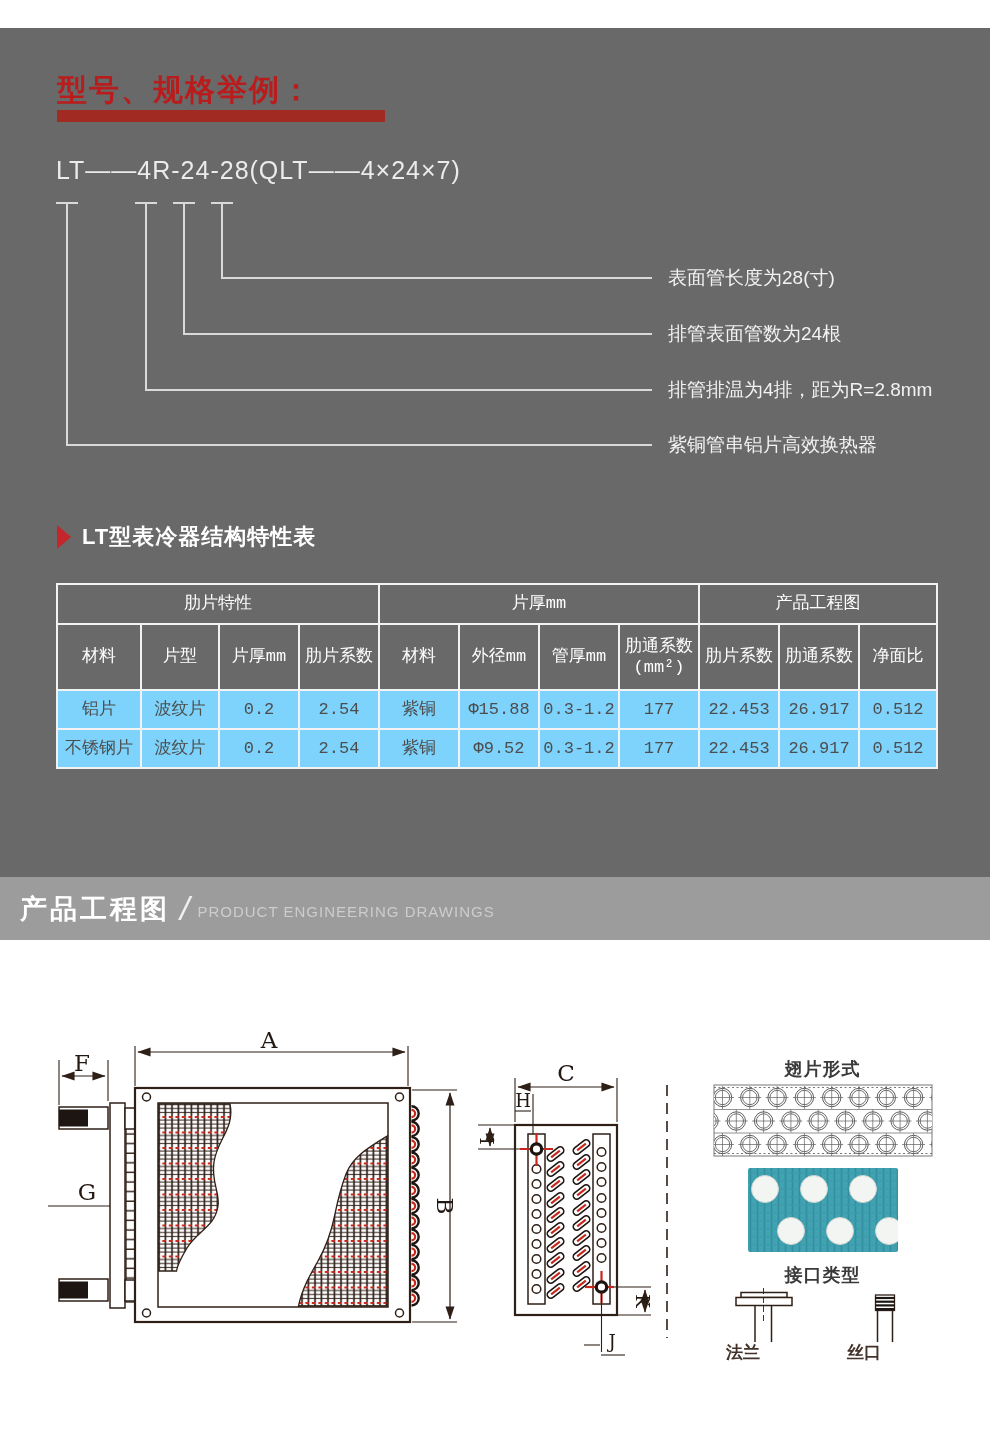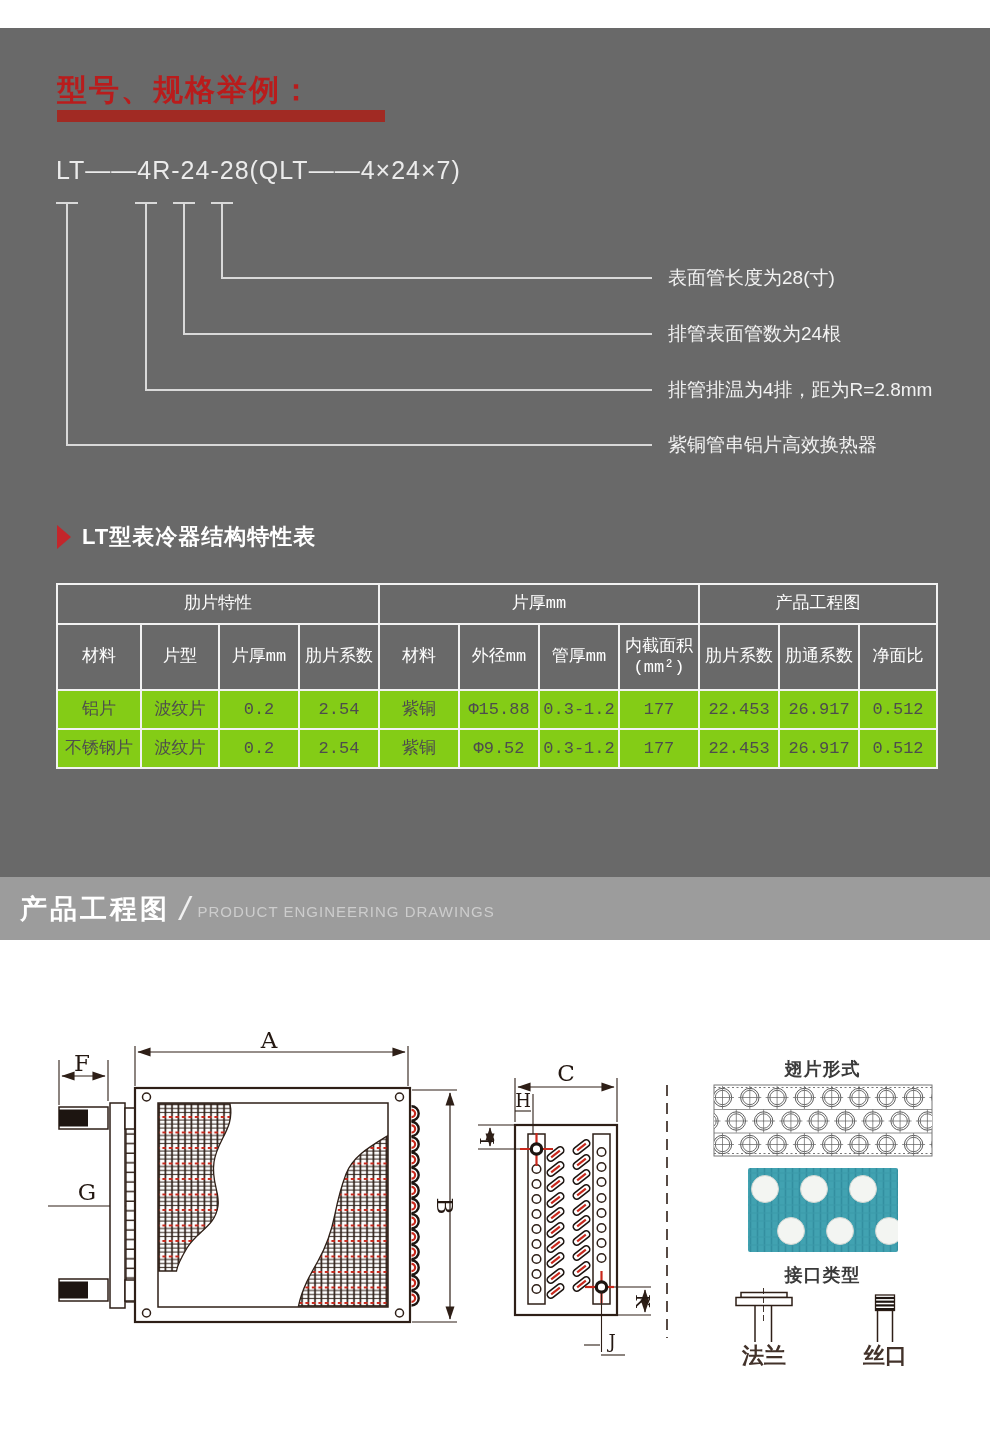--- a/index.html
+++ b/index.html
@@ -18,30 +18,30 @@
   .section-head{left:57px;top:522px;display:flex;align-items:center;gap:11px;}
   .tri{width:0;height:0;border-left:14px solid #c3262b;border-top:12px solid transparent;border-bottom:12px solid transparent;}
   .section-title{font-size:22px;font-weight:700;color:#ffffff;letter-spacing:1px;}
 
   table.spec{position:absolute;left:56px;top:583px;width:880px;border-collapse:collapse;table-layout:fixed;
              font-family:Liberation Mono, monospace;}
   table.spec th,table.spec td{border:2px solid #f2f2f2;text-align:center;vertical-align:middle;
              font-weight:400;padding:0 2px;line-height:1.25;}
   table.spec .grp{height:38px;color:#ffffff;font-size:17px;background:transparent;}
   table.spec .colh{height:64px;color:#ffffff;font-size:17px;background:transparent;}
-  table.spec tr.row-light td{height:37px;background:#84cc16;color:#4d4d4d;font-size:17px;}
+  table.spec tr.row-light td{height:37px;background:#7dd3fc;color:#4d4d4d;font-size:17px;}
   table.spec tr.row-dark td{height:37px;background:#5e5e5e;color:#f5f5f5;font-size:17px;}
 
   .band-inner{left:0;top:877px;width:990px;height:63px;display:flex;align-items:center;padding-left:20px;box-sizing:border-box;}
   .band-cn{font-size:27px;font-weight:800;color:#ffffff;letter-spacing:3px;}
   .band-slash{font-size:34px;color:#f0f0f0;font-style:italic;margin:0 8px 0 10px;font-weight:300;}
   .band-en{font-size:15px;color:#cdcdcd;letter-spacing:1px;margin-top:6px;}
 
   .mini-title{width:265px;text-align:center;font-size:18px;font-weight:700;color:#3a3a3a;letter-spacing:1px;}
-  .iface-label{width:76px;text-align:center;font-size:22px;font-weight:700;color:#42322a;}
+  .iface-label{width:76px;font-size:17px;font-weight:700;color:#42322a;}
 </style>
 </head>
 <body>
 
 <div class="page">
 
   <div class="abs gray-bg"></div>
   <div class="abs band-bg"></div>
 
   <svg class="linework" viewBox="0 0 990 1430">
@@ -349,21 +349,21 @@
         <th class="grp" colspan="3">产品工程图</th>
       </tr>
       <tr>
         <th class="colh">材料</th>
         <th class="colh">片型</th>
         <th class="colh">片厚mm</th>
         <th class="colh">肋片系数</th>
         <th class="colh">材料</th>
         <th class="colh">外径mm</th>
         <th class="colh">管厚mm</th>
-        <th class="colh">内截面积(mm²)</th>
+        <th class="colh">肋通系数(mm²)</th>
         <th class="colh">肋片系数</th>
         <th class="colh">肋通系数</th>
         <th class="colh">净面比</th>
       </tr>
     </thead>
     <tbody>
       <tr class="row-light">
         <td>铝片</td>
         <td>波纹片</td>
         <td>0.2</td>

